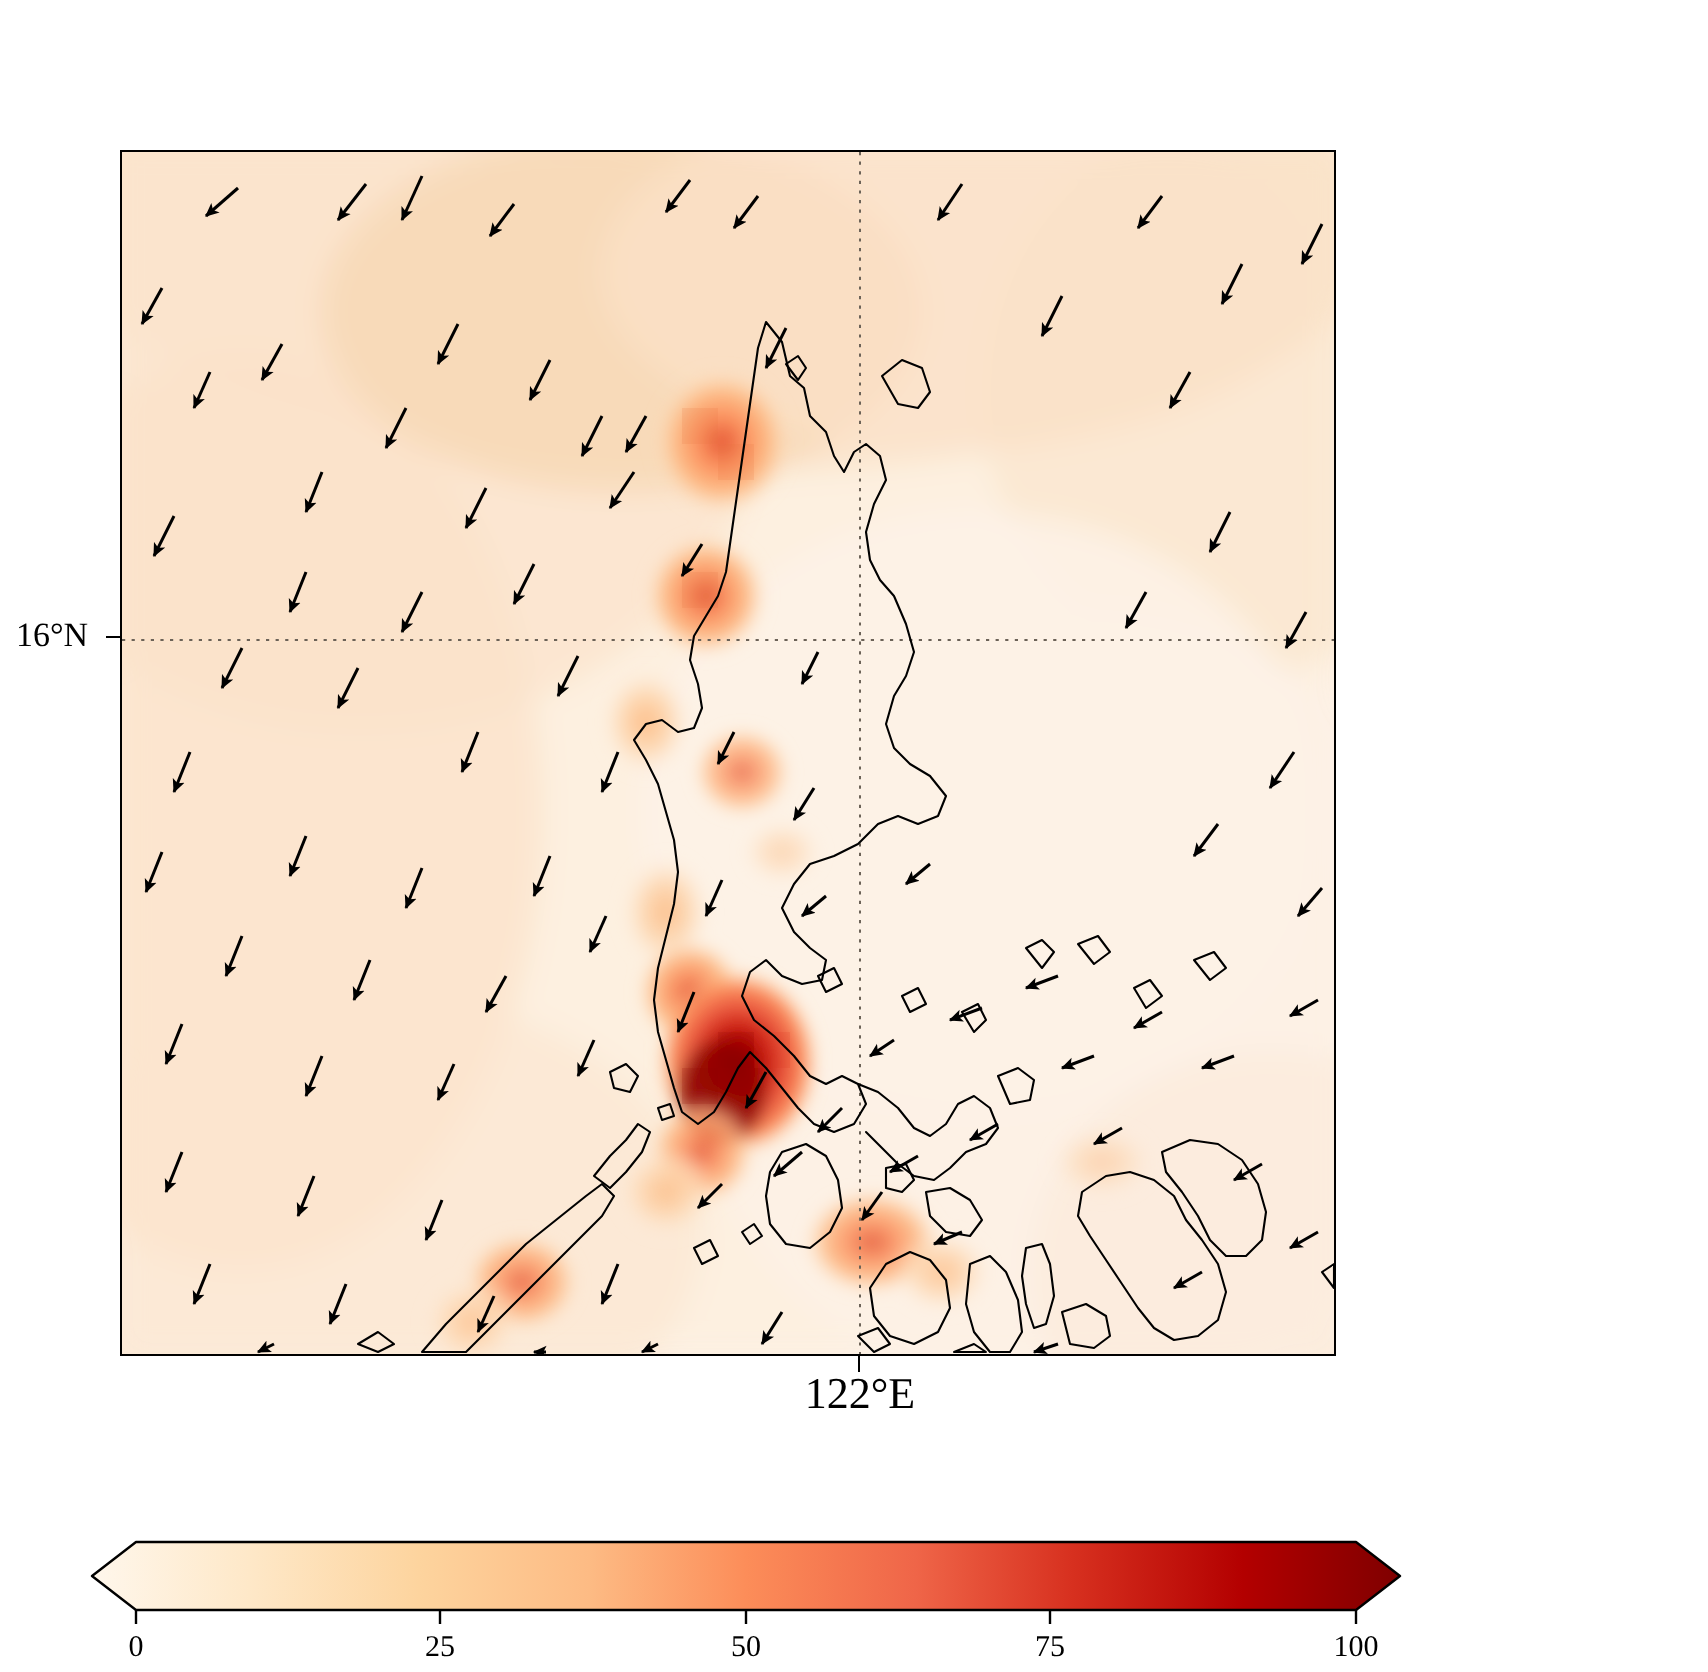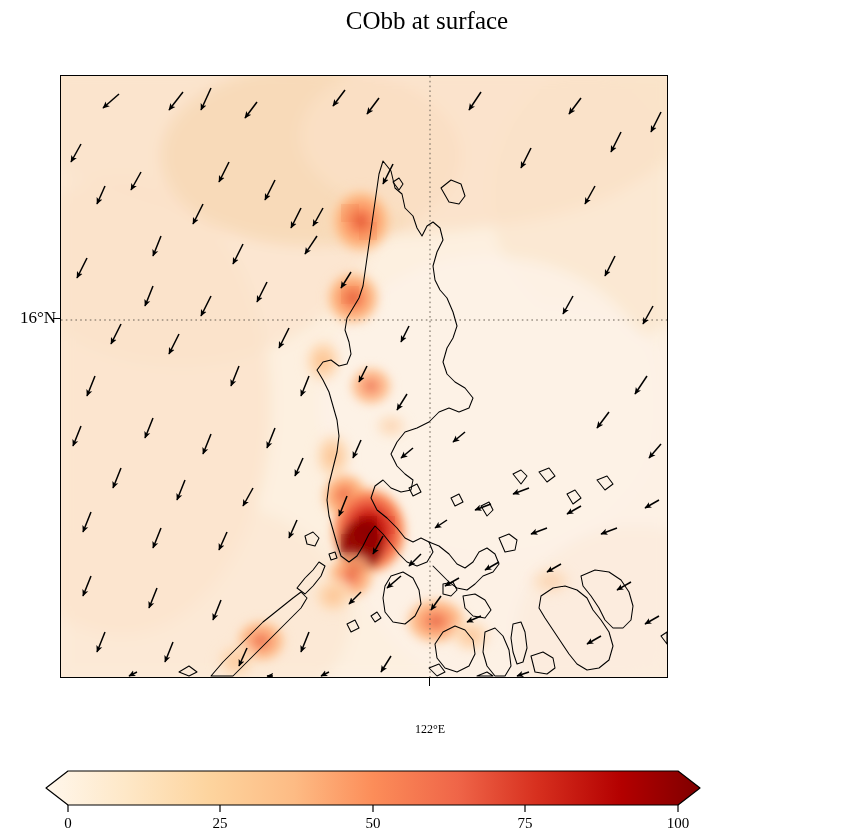--- a/index.html
+++ b/index.html
@@ -11,35 +11,34 @@
   #title-block .t1{font-size:25px;line-height:30px;}
   #title-block .t2{font-size:25px;line-height:30px;}
 
   
   #map-frame{position:absolute;left:60px;top:75px;width:608px;height:603px;
              border:1.4px solid #000;box-sizing:border-box;overflow:hidden;
              background:#fdf0e2;}
   #map-canvas{position:absolute;left:0;top:0;width:606px;height:601px;display:block;}
 
   
-  #ylab-16n{position:absolute;left:8px;top:308px;font-size:17px;width:48px;text-align:right;}
+  #ylab-16n{position:absolute;left:8px;top:308px;font-size:17px;width:48px;text-align:left;}
   #ytick-16n{position:absolute;left:53px;top:318px;width:8px;height:1.4px;background:#000;}
-  #xlab-122e{position:absolute;left:398px;top:722px;font-size:12px;width:64px;text-align:center;}
+  #xlab-122e{position:absolute;left:398px;top:684px;font-size:22px;width:64px;text-align:center;}
   #xtick-122e{position:absolute;left:429px;top:678px;width:1.4px;height:8px;background:#000;}
 
   
   #cbar-wrap{position:absolute;left:0;top:755px;width:854px;height:80px;}
   #cbar-svg{position:absolute;left:0;top:0;}
   .cbar-tick-text{font-family:"Liberation Serif","DejaVu Serif",serif;font-size:15px;fill:#000;}
 </style>
 </head>
 <body>
 
 <div id="title-block">
-  <div class="t1">CObb at surface</div>
 </div>
 
 <div id="map-frame">
   <svg id="map-canvas" viewBox="0 0 606 601" preserveAspectRatio="none" xmlns="http://www.w3.org/2000/svg">
     <defs>
 
       <filter id="fblur" x="-20%" y="-20%" width="140%" height="140%">
         <feGaussianBlur stdDeviation="7"></feGaussianBlur>
       </filter>
       <filter id="fblur2" x="-20%" y="-20%" width="140%" height="140%">

